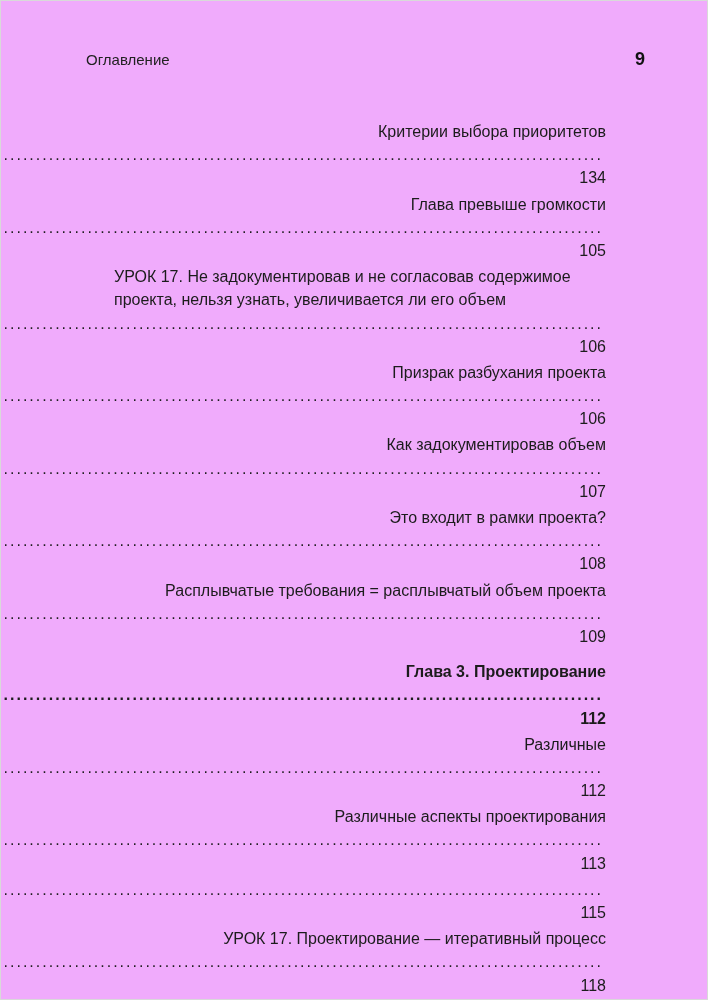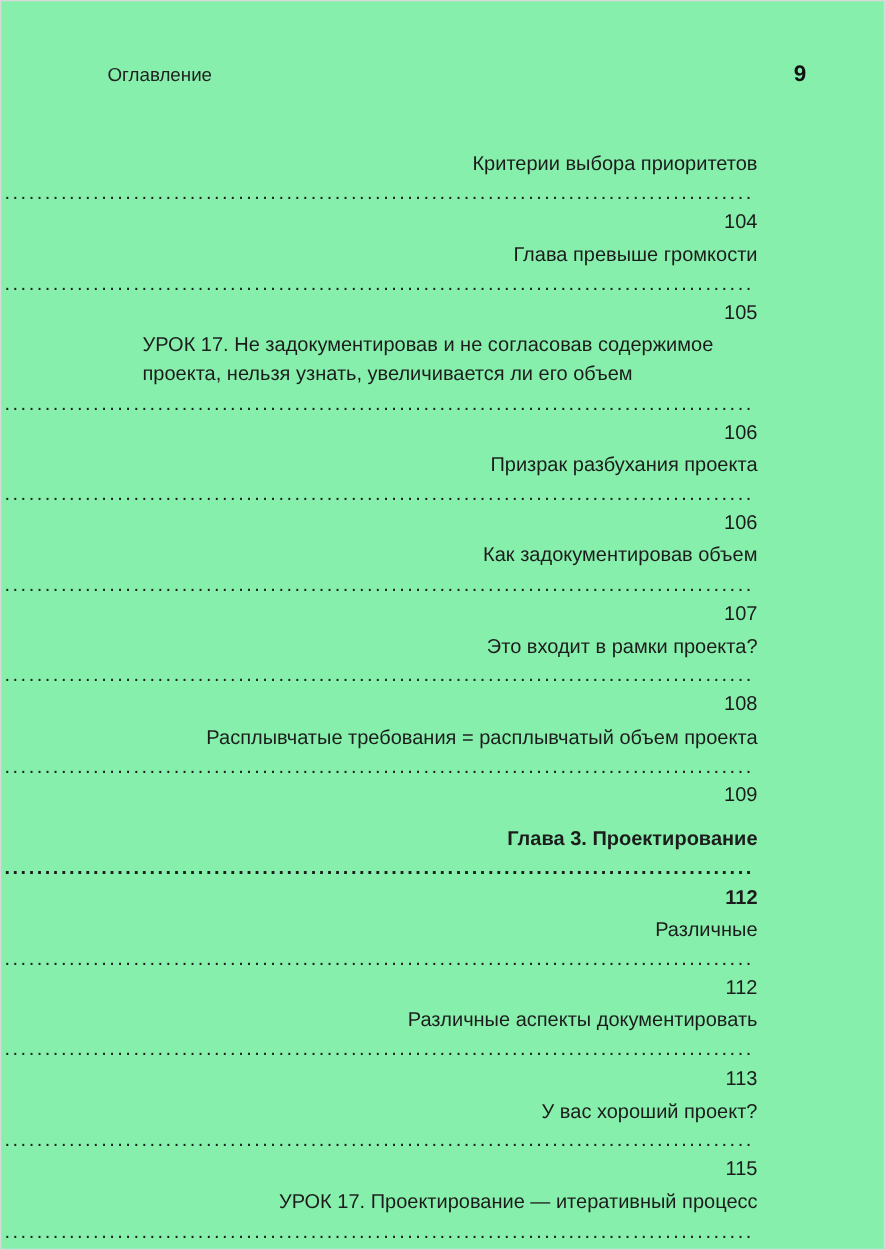--- a/index.html
+++ b/index.html
@@ -4,21 +4,21 @@
 <style>
   * { margin: 0; padding: 0; box-sizing: border-box; }
   html, body { background: #ffffff; }
   body {
     font-family: "Liberation Sans", "DejaVu Sans", sans-serif;
     color: #1c1c1c;
   }
   .page {
     width: 708px;
     height: 1000px;
-    background: #86efac;
+    background: #f0abfc;
     border: 1px solid #d9d9d9;
     overflow: hidden;
     position: relative;
   }
   
   .page-header {
     display: flex;
     justify-content: space-between;
     align-items: baseline;
     padding: 48px 62px 0 85px;
@@ -77,21 +77,21 @@
 
 <div class="page">
   <div class="page-header">
     <span class="running-title">Оглавление</span>
     <span class="corner-page-number">9</span>
   </div>
   <div class="toc" id="toc-list">
       <div class="entry level-2">
         <span class="title">Критерии выбора приоритетов</span>
         <span class="dots"></span>
-        <span class="page-num">104</span>
+        <span class="page-num">134</span>
       </div>
       <div class="entry level-2">
         <span class="title">Глава превыше громкости</span>
         <span class="dots"></span>
         <span class="page-num">105</span>
       </div>
       <div class="entry level-1">
         <span class="title">УРОК 17. Не задокументировав и не согласовав содержимое проекта, нельзя узнать, увеличивается ли его объем</span>
         <span class="dots"></span>
         <span class="page-num">106</span>
@@ -120,26 +120,25 @@
         <span class="title">Глава 3. Проектирование</span>
         <span class="dots"></span>
         <span class="page-num">112</span>
       </div>
       <div class="entry level-1">
         <span class="title">Различные</span>
         <span class="dots"></span>
         <span class="page-num">112</span>
       </div>
       <div class="entry level-2">
-        <span class="title">Различные аспекты документировать</span>
+        <span class="title">Различные аспекты проектирования</span>
         <span class="dots"></span>
         <span class="page-num">113</span>
       </div>
       <div class="entry level-2">
-        <span class="title">У вас хороший проект?</span>
         <span class="dots"></span>
         <span class="page-num">115</span>
       </div>
       <div class="entry level-1">
         <span class="title">УРОК 17. Проектирование — итеративный процесс</span>
         <span class="dots"></span>
         <span class="page-num">118</span>
       </div>
       <div class="entry level-2">
         <span class="title">Сила прототипов</span>

